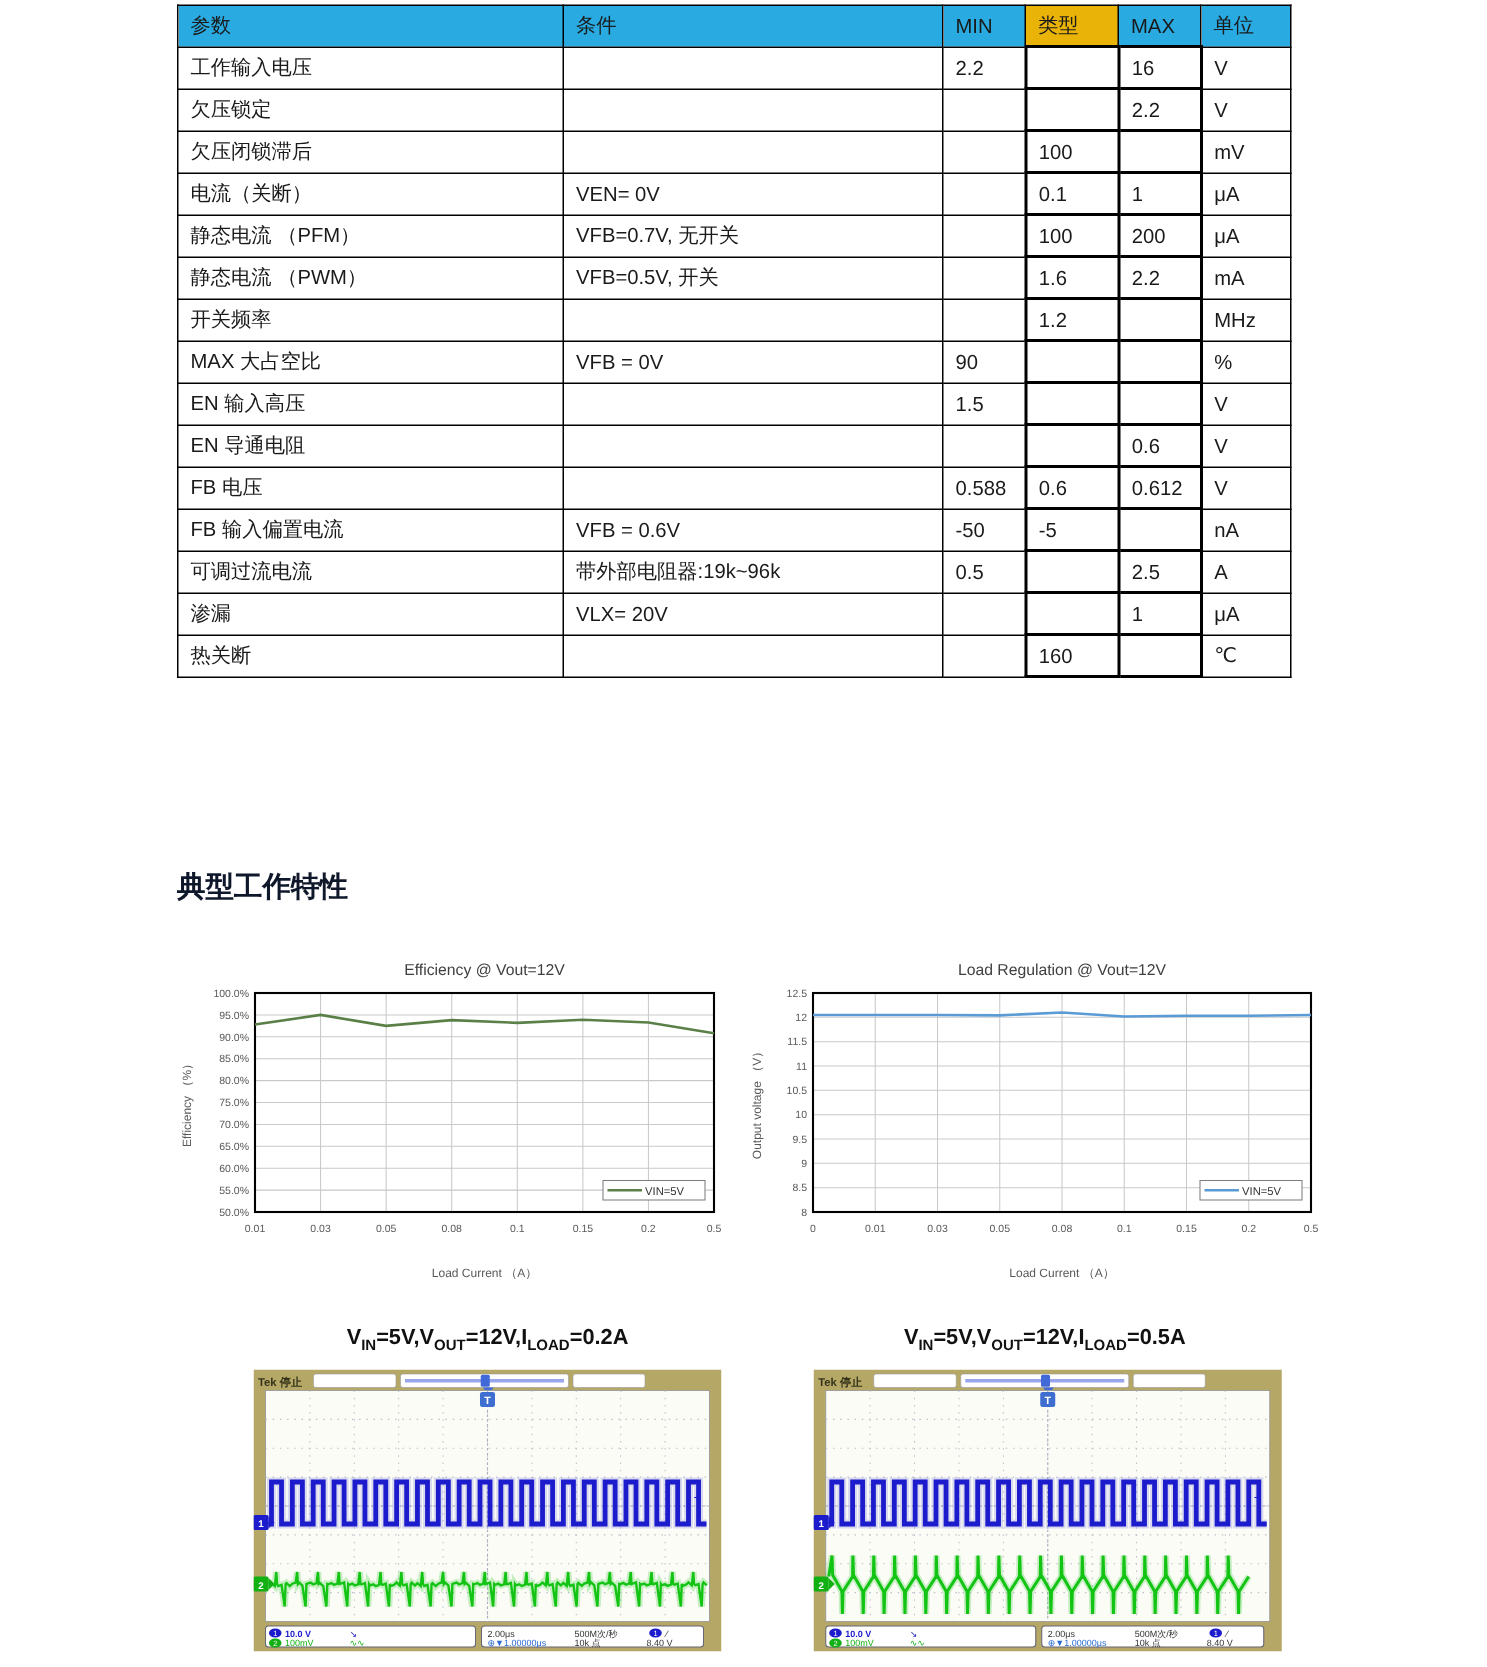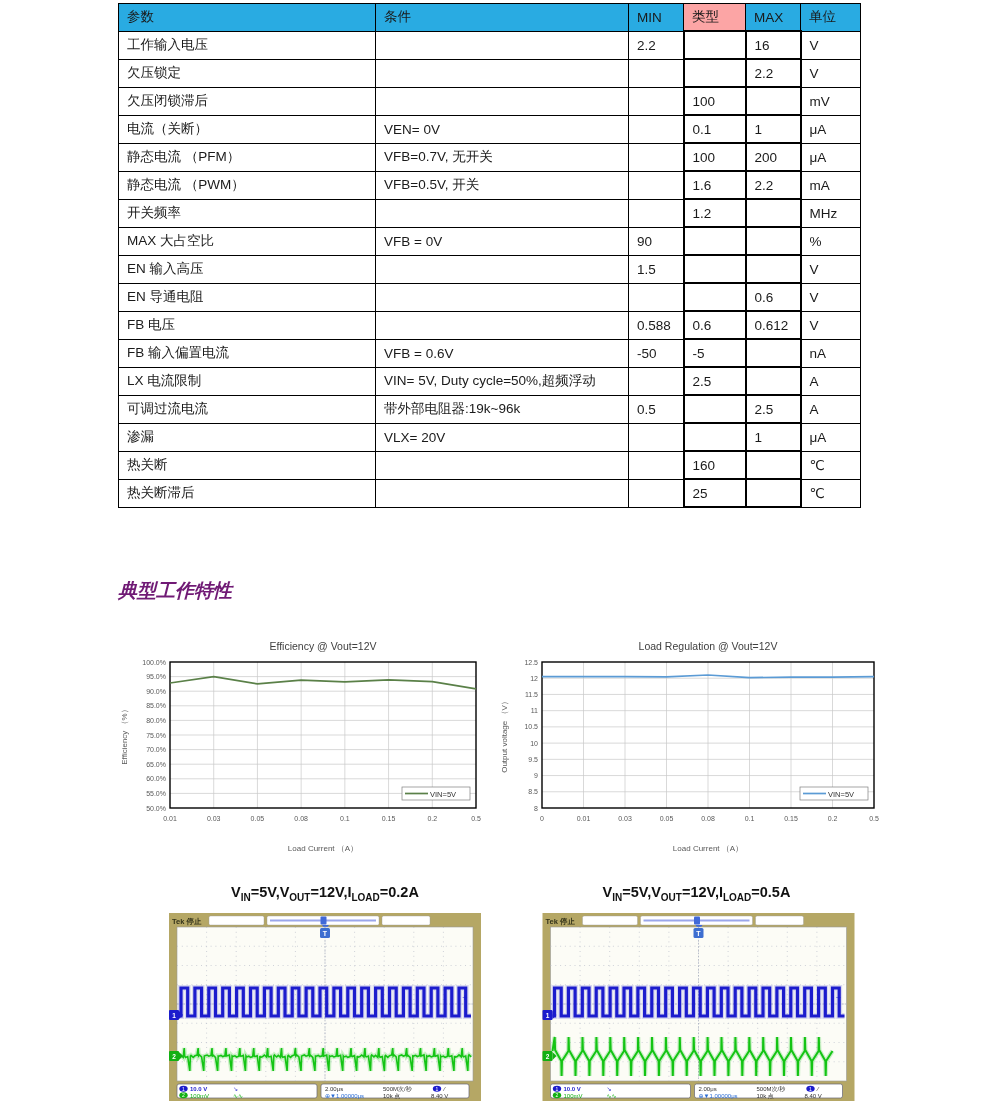--- a/index.html
+++ b/index.html
@@ -43,21 +43,21 @@
           <col style="width: 55px;">
           <col style="width: 62px;">
           <col style="width: 55px;">
           <col style="width: 60px;">
         </colgroup>
         <thead>
           <tr>
             <th style="background: rgb(41, 171, 226);">参数</th>
             <th style="background: rgb(41, 171, 226);">条件</th>
             <th style="background: rgb(41, 171, 226);">MIN</th>
-            <th style="background: #fca5a5;">类型</th>
+            <th style="background: #eab308;">类型</th>
             <th style="background: rgb(41, 171, 226);">MAX</th>
             <th style="background: rgb(41, 171, 226);">单位</th>
           </tr>
         </thead>
         <tbody>
           <tr>
             <td>工作输入电压</td>
             <td></td>
             <td>2.2</td>
             <td></td>
@@ -146,28 +146,20 @@
           </tr>
           <tr>
             <td>FB 输入偏置电流</td>
             <td>VFB = 0.6V</td>
             <td>-50</td>
             <td>-5</td>
             <td></td>
             <td>nA</td>
           </tr>
           <tr>
-            <td>LX 电流限制</td>
-            <td>VIN= 5V, Duty cycle=50%,超频浮动</td>
-            <td></td>
-            <td>2.5</td>
-            <td></td>
-            <td>A</td>
-          </tr>
-          <tr>
             <td>可调过流电流</td>
             <td>带外部电阻器:19k~96k</td>
             <td>0.5</td>
             <td></td>
             <td>2.5</td>
             <td>A</td>
           </tr>
           <tr>
             <td>渗漏</td>
             <td>VLX= 20V</td>
@@ -177,33 +169,25 @@
             <td>μA</td>
           </tr>
           <tr>
             <td>热关断</td>
             <td></td>
             <td></td>
             <td>160</td>
             <td></td>
             <td>℃</td>
           </tr>
-          <tr>
-            <td>热关断滞后</td>
-            <td></td>
-            <td></td>
-            <td>25</td>
-            <td></td>
-            <td>℃</td>
-          </tr>
         </tbody>
       </table>
   </div>
 
-  <h2 class="section-title" style="color: #701a75; font-style: italic;">典型工作特性</h2>
+  <h2 class="section-title" style="color: #0f172a;">典型工作特性</h2>
 
   <svg id="chart1" class="chart" width="372" height="222" viewBox="0 0 372 222">
       <g>
         <text x="207" y="14" font-size="10.5" fill="#404040" text-anchor="middle" font-family="&quot;Liberation Sans&quot;,&quot;DejaVu Sans&quot;,sans-serif">Efficiency @ Vout=12V</text>
         <g>
           <line x1="54" y1="157.4" x2="360" y2="157.4" stroke="#c9c9c9" stroke-width="0.7"></line>
           <line x1="54" y1="142.8" x2="360" y2="142.8" stroke="#c9c9c9" stroke-width="0.7"></line>
           <line x1="54" y1="128.2" x2="360" y2="128.2" stroke="#c9c9c9" stroke-width="0.7"></line>
           <line x1="54" y1="113.6" x2="360" y2="113.6" stroke="#c9c9c9" stroke-width="0.7"></line>
           <line x1="54" y1="99" x2="360" y2="99" stroke="#c9c9c9" stroke-width="0.7"></line>

